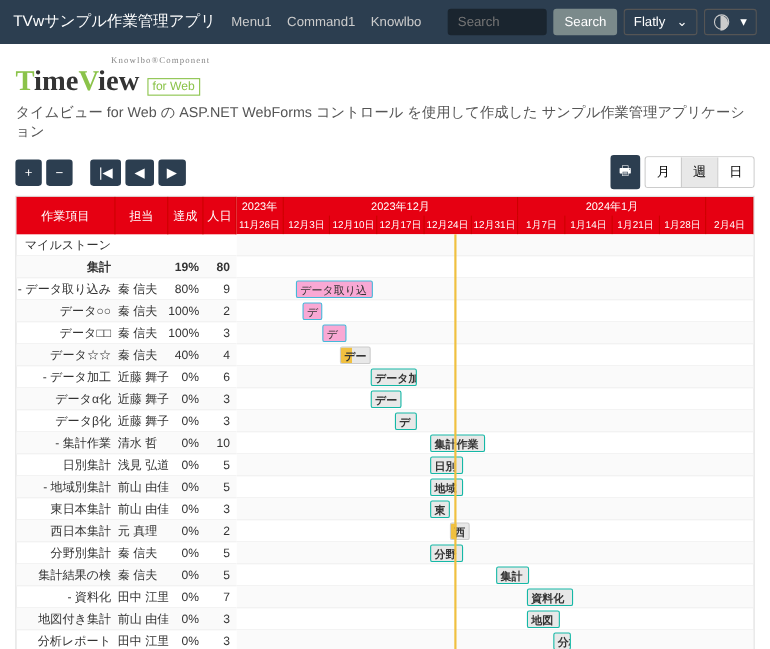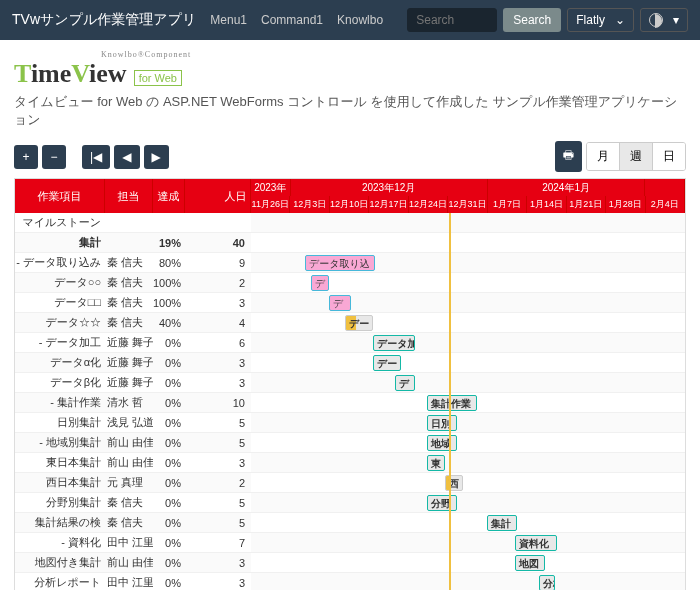--- a/index.html
+++ b/index.html
@@ -32,21 +32,21 @@
 .toolbar .view-btn.active { background: #e8e8e8; }
 .gantt { display: flex; margin: 0 14px; border: 1px solid #ddd; }
 .left-pane { flex: 0 0 200px; }
 .right-pane { flex: 1; overflow: hidden; position: relative; }
 .hdr-row { background: #e60012; color: #fff; font-size: 11px; text-align: center; }
 .left-hdr { display: flex; height: 34px; }
 .left-hdr > div { border-right: 1px solid #c00; display: flex; align-items: center; justify-content: center; }
 .col-task { width: 90px; }
 .col-person { width: 48px; }
 .col-prog { width: 32px; }
-.col-days { width: 30px; margin-left: 36px; }
+.col-days { width: 30px; }
 .right-hdr-top { display: flex; height: 17px; }
 .right-hdr-top > div { border-right: 1px solid #c00; display: flex; align-items: center; justify-content: center; font-size: 10px; white-space: nowrap; overflow: hidden; }
 .right-hdr-bot { display: flex; height: 17px; }
 .right-hdr-bot > div { width: 44px; border-right: 1px solid #c00; display: flex; align-items: center; justify-content: center; font-size: 9px; white-space: nowrap; }
 .data-row { display: flex; height: 20px; align-items: center; font-size: 11px; border-bottom: 1px solid #f0f0f0; }
 .data-row:nth-child(even) { background: #fafafa; }
 .data-row .col-task { padding-left: 2px; text-align: right; padding-right: 4px; overflow: hidden; white-space: nowrap; }
 .data-row .col-person { text-align: left; padding-left: 2px; overflow: hidden; white-space: nowrap; }
 .data-row .col-prog { text-align: right; padding-right: 4px; }
 .data-row .col-days { text-align: right; padding-right: 6px; }
@@ -120,21 +120,21 @@
         <div class="data-row">
           <div class="col-task" style="padding-left: 0px;">マイルストーン</div>
           <div class="col-person"></div>
           <div class="col-prog"></div>
           <div class="col-days"></div>
         </div>
         <div class="data-row">
           <div class="col-task" style="padding-left: 0px; font-weight: bold;">集計</div>
           <div class="col-person"></div>
           <div class="col-prog" style="font-weight: bold;">19%</div>
-          <div class="col-days" style="font-weight: bold;">40</div>
+          <div class="col-days" style="font-weight: bold;">80</div>
         </div>
         <div class="data-row">
           <div class="col-task" style="padding-left: 0px;">- データ取り込み</div>
           <div class="col-person">秦 信夫</div>
           <div class="col-prog">80%</div>
           <div class="col-days">9</div>
         </div>
         <div class="data-row">
           <div class="col-task" style="padding-left: 8px; font-family: Liberation Mono, monospace;">データ○○</div>
           <div class="col-person">秦 信夫</div>

